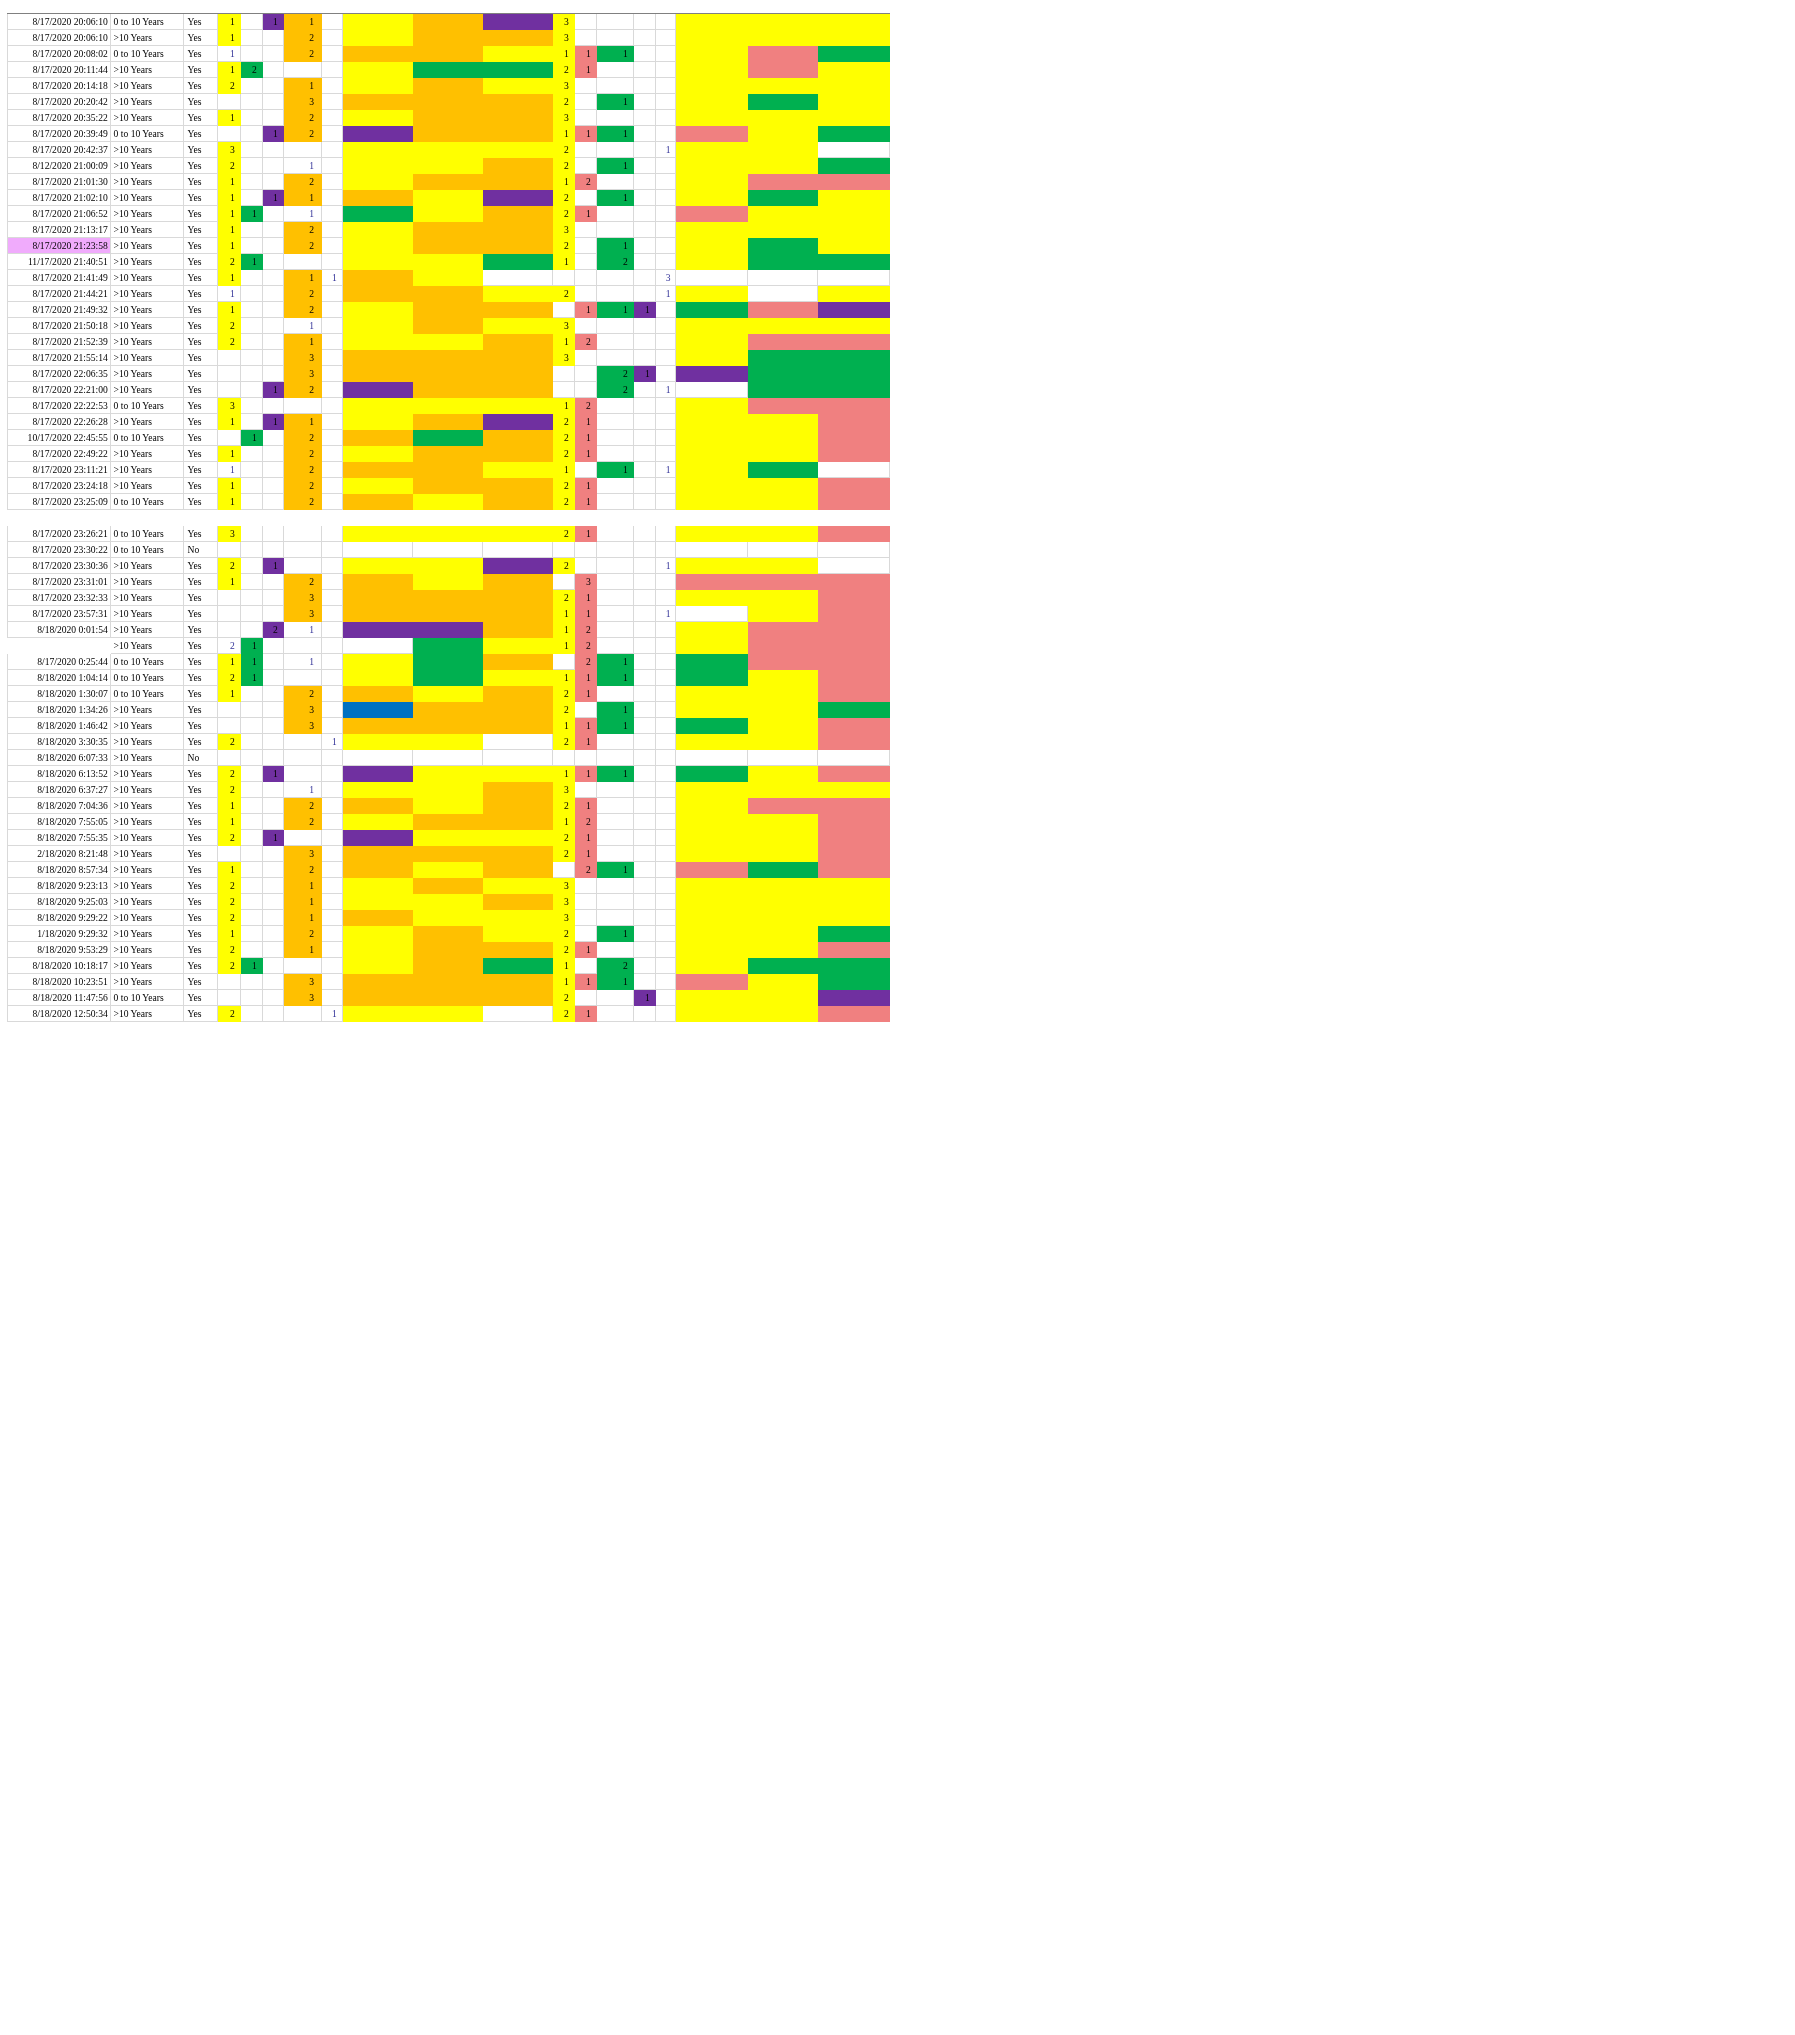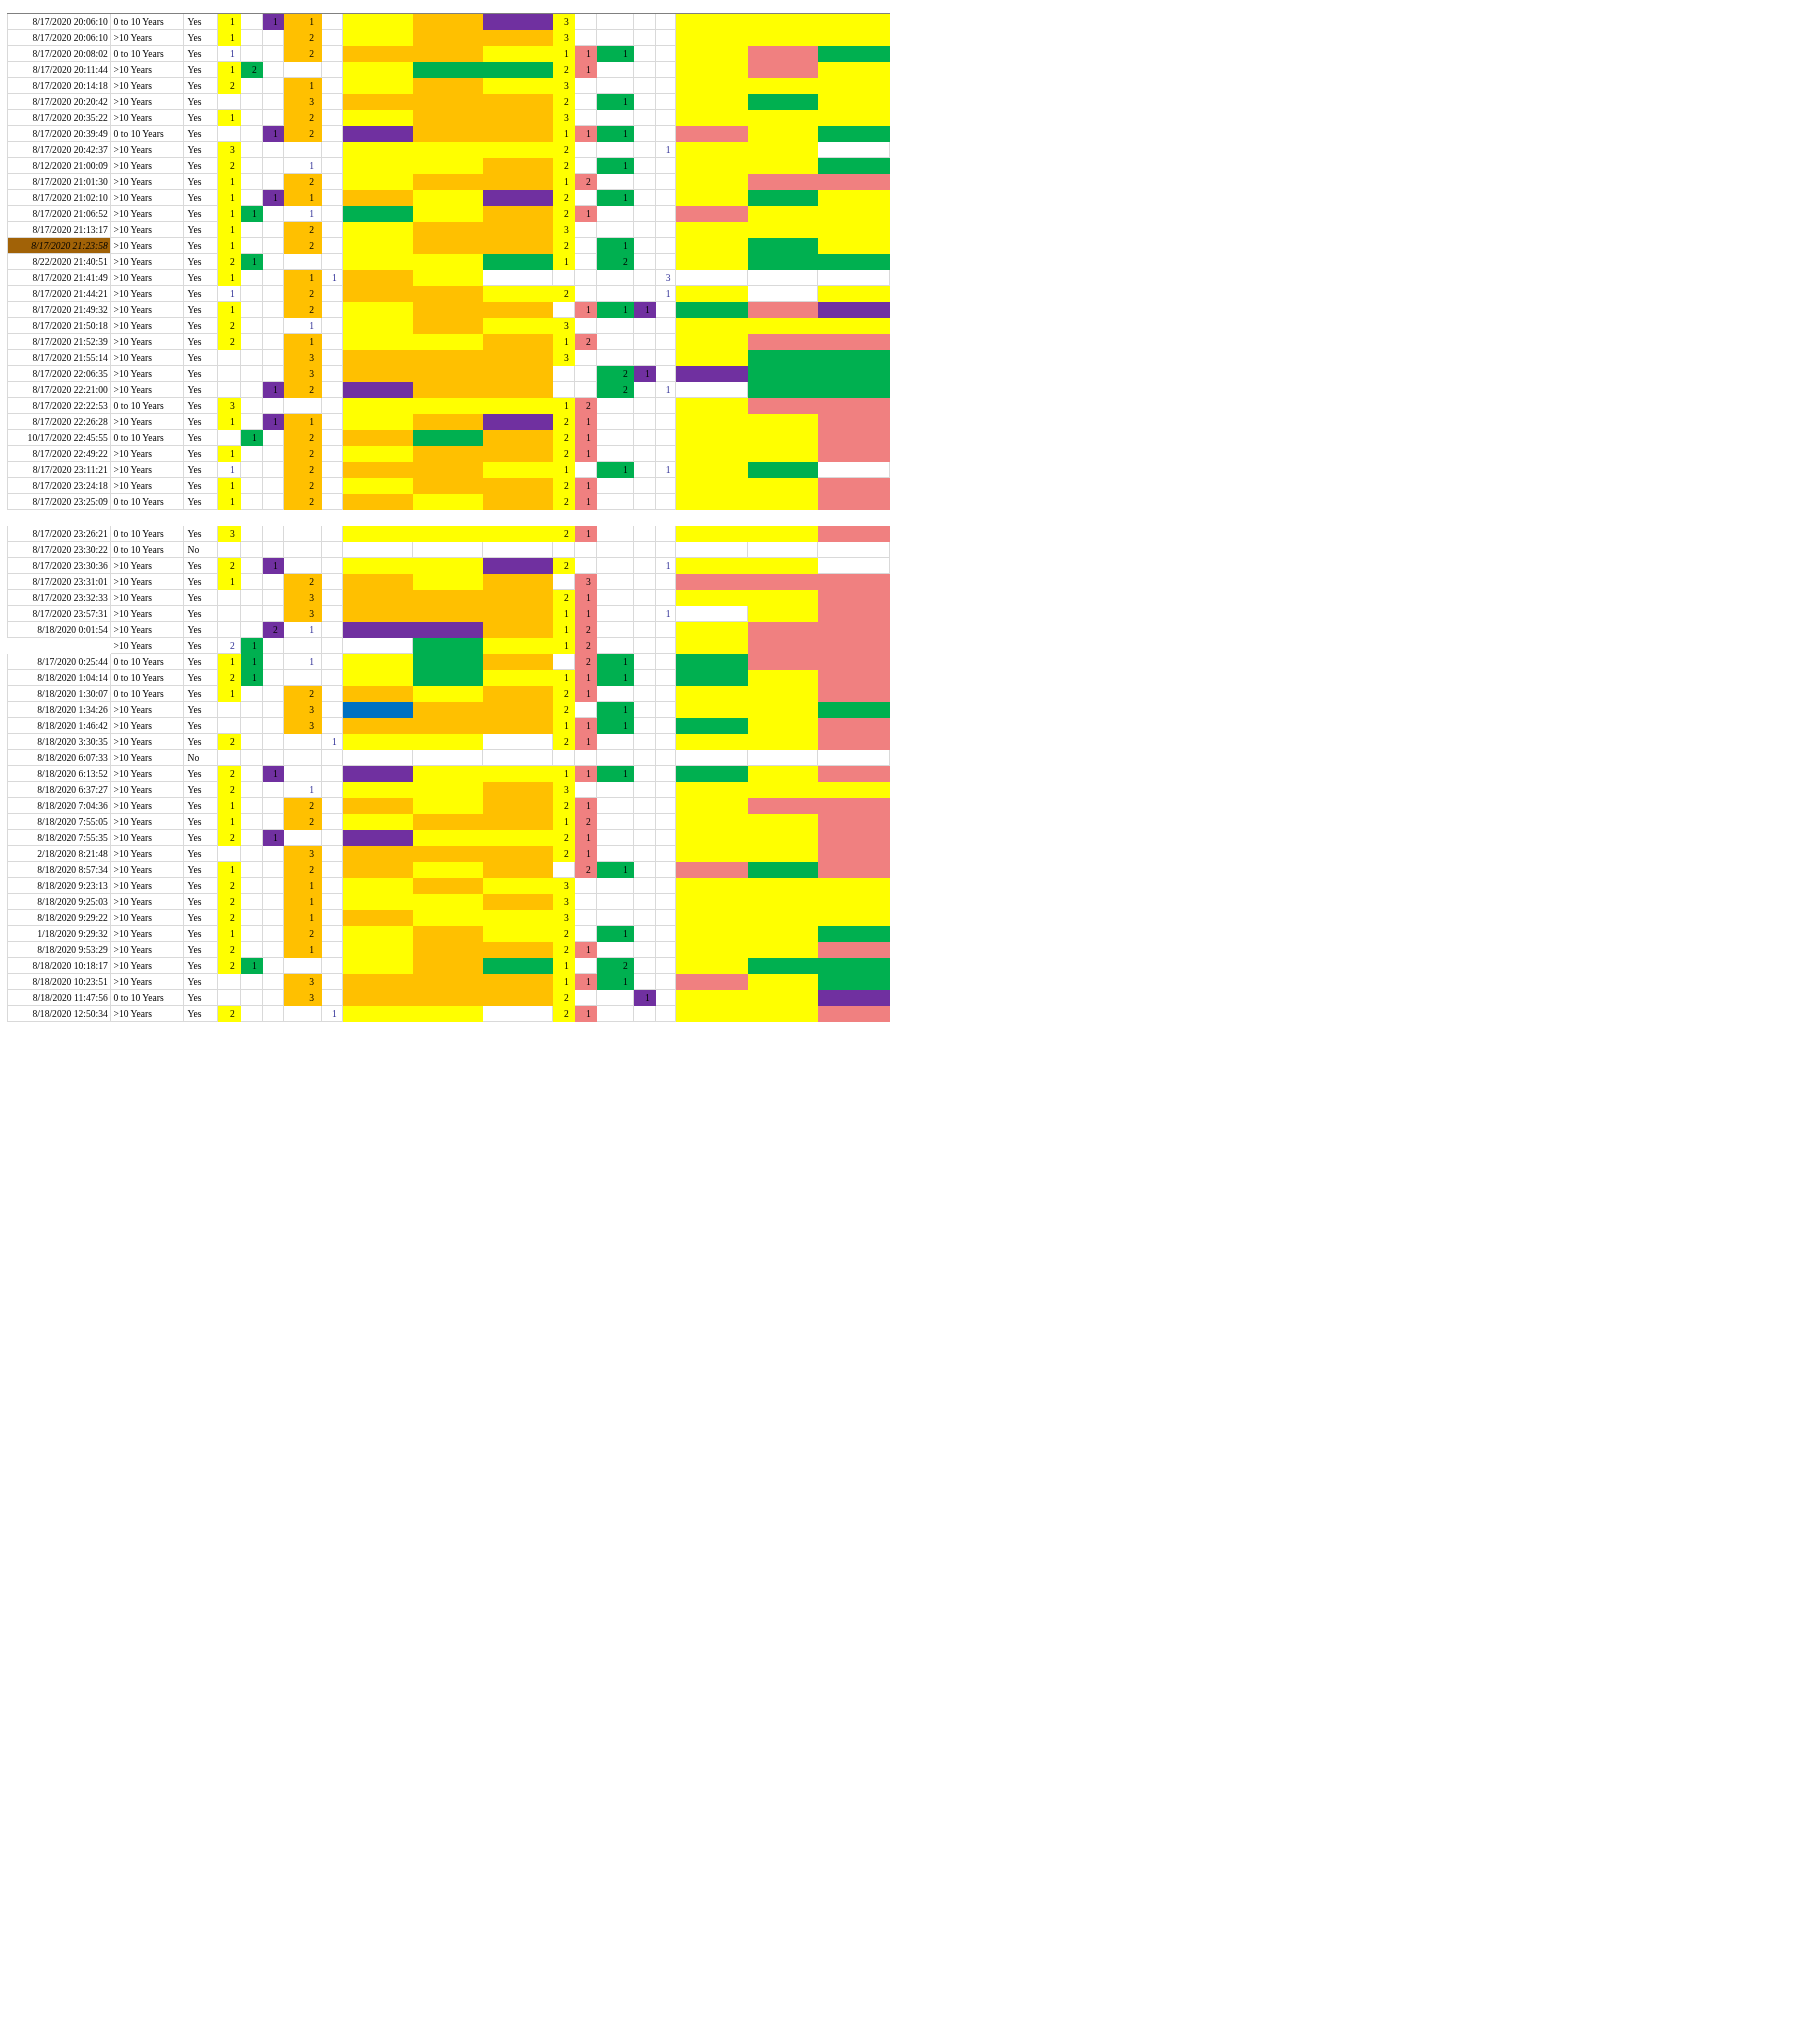--- a/index.html
+++ b/index.html
@@ -299,41 +299,41 @@
         <div class="cell w3" style="background: rgb(255, 192, 0); border-right-color: rgb(255, 192, 0); border-bottom-color: rgb(255, 192, 0);"></div>
         <div class="cell v6 num" style="background: rgb(255, 255, 0); border-right-color: rgb(255, 255, 0); border-bottom-color: rgb(255, 255, 0);">3</div>
         <div class="cell v7 num" style="background: rgb(255, 255, 255);"></div>
         <div class="cell v8 num" style="background: rgb(255, 255, 255);"></div>
         <div class="cell v9 num" style="background: rgb(255, 255, 255);"></div>
         <div class="cell v10 num" style="background: rgb(255, 255, 255);"></div>
         <div class="cell w4" style="background: rgb(255, 255, 0); border-right-color: rgb(255, 255, 0); border-bottom-color: rgb(255, 255, 0);"></div>
         <div class="cell w5" style="background: rgb(255, 255, 0); border-right-color: rgb(255, 255, 0); border-bottom-color: rgb(255, 255, 0);"></div>
         <div class="cell w6" style="background: rgb(255, 255, 0); border-right-color: rgb(255, 255, 0); border-bottom-color: rgb(255, 255, 0);"></div>
       </div><div class="row">
-        <div class="cell ts" style="background: #a16207; font-style: italic;">8/17/2020 21:23:58</div>
+        <div class="cell ts" style="background: #f0abfc;">8/17/2020 21:23:58</div>
         <div class="cell age" style="background: rgb(255, 255, 255);">&gt;10 Years</div>
         <div class="cell yn" style="background: rgb(255, 255, 255);">Yes</div>
         <div class="cell v1 num" style="background: rgb(255, 255, 0); border-right-color: rgb(255, 255, 0); border-bottom-color: rgb(255, 255, 0);">1</div>
         <div class="cell v2 num" style="background: rgb(255, 255, 255);"></div>
         <div class="cell v3 num" style="background: rgb(255, 255, 255);"></div>
         <div class="cell v4 num" style="background: rgb(255, 192, 0); border-right-color: rgb(255, 192, 0); border-bottom-color: rgb(255, 192, 0);">2</div>
         <div class="cell v5 num" style="background: rgb(255, 255, 255);"></div>
         <div class="cell w1" style="background: rgb(255, 255, 0); border-right-color: rgb(255, 255, 0); border-bottom-color: rgb(255, 255, 0);"></div>
         <div class="cell w2" style="background: rgb(255, 192, 0); border-right-color: rgb(255, 192, 0); border-bottom-color: rgb(255, 192, 0);"></div>
         <div class="cell w3" style="background: rgb(255, 192, 0); border-right-color: rgb(255, 192, 0); border-bottom-color: rgb(255, 192, 0);"></div>
         <div class="cell v6 num" style="background: rgb(255, 255, 0); border-right-color: rgb(255, 255, 0); border-bottom-color: rgb(255, 255, 0);">2</div>
         <div class="cell v7 num" style="background: rgb(255, 255, 255);"></div>
         <div class="cell v8 num" style="background: rgb(0, 176, 80); border-right-color: rgb(0, 176, 80); border-bottom-color: rgb(0, 176, 80);">1</div>
         <div class="cell v9 num" style="background: rgb(255, 255, 255);"></div>
         <div class="cell v10 num" style="background: rgb(255, 255, 255);"></div>
         <div class="cell w4" style="background: rgb(255, 255, 0); border-right-color: rgb(255, 255, 0); border-bottom-color: rgb(255, 255, 0);"></div>
         <div class="cell w5" style="background: rgb(0, 176, 80); border-right-color: rgb(0, 176, 80); border-bottom-color: rgb(0, 176, 80);"></div>
         <div class="cell w6" style="background: rgb(255, 255, 0); border-right-color: rgb(255, 255, 0); border-bottom-color: rgb(255, 255, 0);"></div>
       </div><div class="row">
-        <div class="cell ts" style="background: rgb(255, 255, 255);">8/22/2020 21:40:51</div>
+        <div class="cell ts" style="background: rgb(255, 255, 255);">11/17/2020 21:40:51</div>
         <div class="cell age" style="background: rgb(255, 255, 255);">&gt;10 Years</div>
         <div class="cell yn" style="background: rgb(255, 255, 255);">Yes</div>
         <div class="cell v1 num" style="background: rgb(255, 255, 0); border-right-color: rgb(255, 255, 0); border-bottom-color: rgb(255, 255, 0);">2</div>
         <div class="cell v2 num" style="background: rgb(0, 176, 80); border-right-color: rgb(0, 176, 80); border-bottom-color: rgb(0, 176, 80);">1</div>
         <div class="cell v3 num" style="background: rgb(255, 255, 255);"></div>
         <div class="cell v4 num" style="background: rgb(255, 255, 255);"></div>
         <div class="cell v5 num" style="background: rgb(255, 255, 255);"></div>
         <div class="cell w1" style="background: rgb(255, 255, 0); border-right-color: rgb(255, 255, 0); border-bottom-color: rgb(255, 255, 0);"></div>
         <div class="cell w2" style="background: rgb(255, 255, 0); border-right-color: rgb(255, 255, 0); border-bottom-color: rgb(255, 255, 0);"></div>
         <div class="cell w3" style="background: rgb(0, 176, 80); border-right-color: rgb(0, 176, 80); border-bottom-color: rgb(0, 176, 80);"></div>

